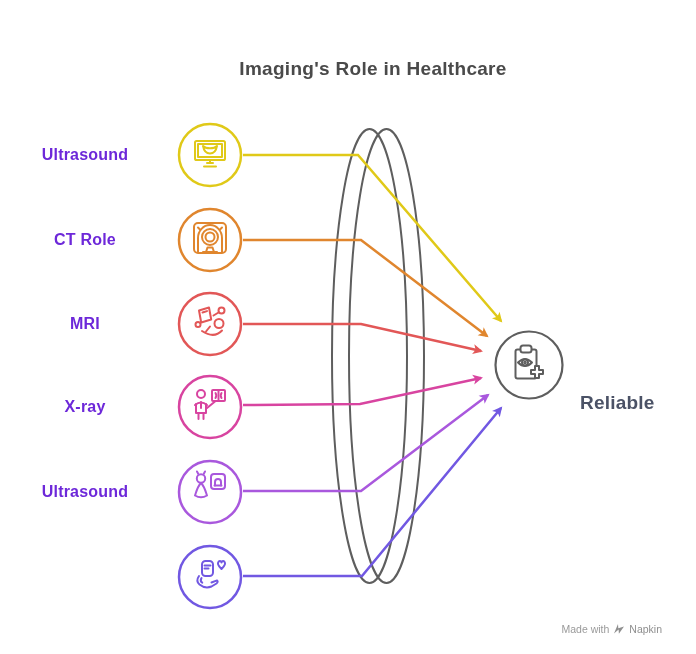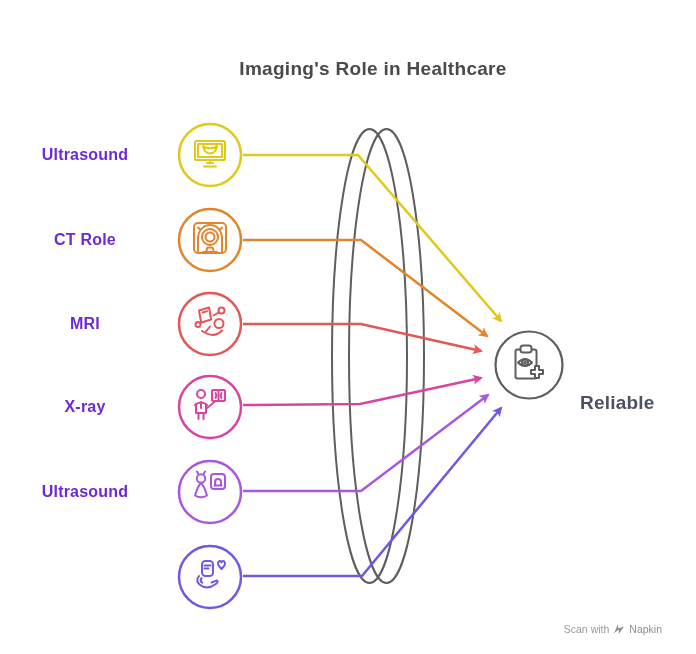--- a/index.html
+++ b/index.html
@@ -177,20 +177,20 @@
         <path d="M42 37 h4 v4 h4 v4 h-4 v4 h-4 v-4 h-4 v-4 h4 Z" fill="#ffffff"></path>
       </g>
     </g>
   </svg>
 
   <div class="outcome-label">
     <div>Reliable</div>
   </div>
 
   <div class="watermark">
-    <span>Scan with</span>
+    <span>Made with</span>
     <svg width="12" height="13" viewBox="0 0 12 13">
       <path d="M1 11.5 L5 2 L5.3 6.3 L11 4.6 L5.9 11.8 L5.6 7.6 Z" fill="#8f8f8f"></path>
     </svg>
     <span class="brand">Napkin</span>
   </div>
 
 </div>
 
 </body></html>

